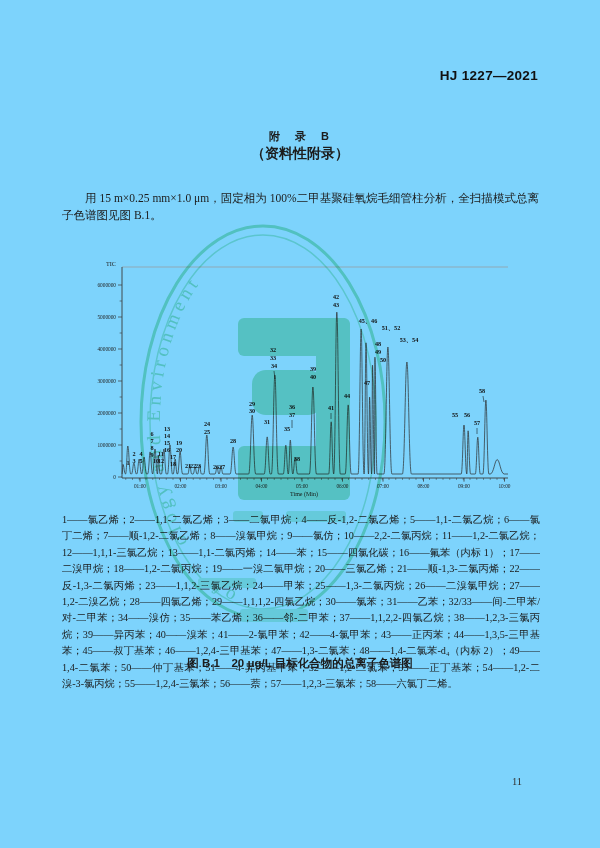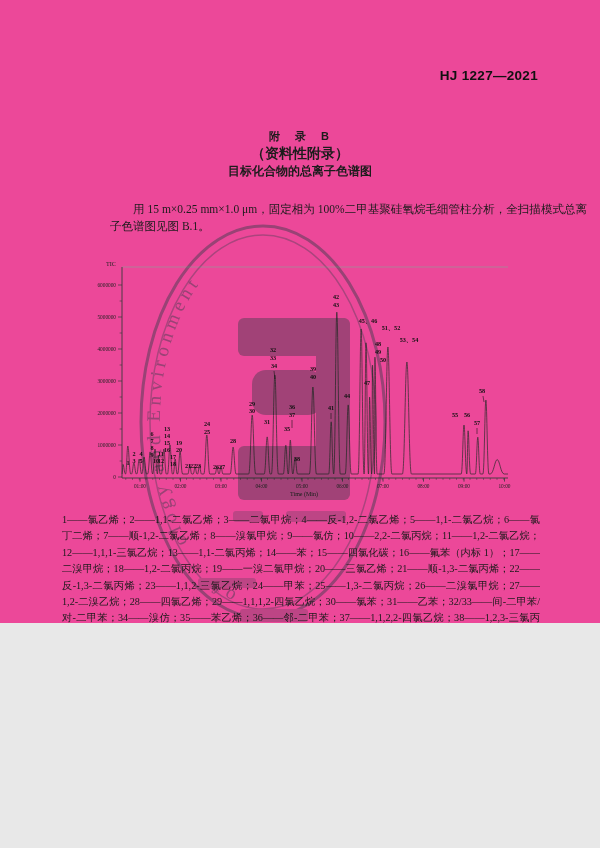--- a/index.html
+++ b/index.html
@@ -1,32 +1,32 @@
 <!DOCTYPE html>
 <html><head>
 <meta charset="utf-8">
 <style>
   html,body{margin:0;padding:0;background:#e8e8e8;}
   .page{
-    position:relative;width:600px;height:623px;background:#ec4899;
+    position:relative;width:600px;height:848px;background:#7dd3fc;
     margin:0 auto;overflow:hidden;
     font-family:"Liberation Serif", serif;color:#1c1c1c;text-decoration:underline;
   }
   .hdr{
     position:absolute;top:68px;right:62px;
     font-family:"Liberation Sans", sans-serif;font-weight:700;font-size:13.5px;
     letter-spacing:.3px;color:#111;
   }
   .titleblock{position:absolute;top:128px;left:0;width:600px;text-align:center;}
   .t1{font-family:"Liberation Sans", sans-serif;font-weight:700;font-size:11px;letter-spacing:2px;line-height:17px;}
   .t2{font-family:"Liberation Sans", sans-serif;font-weight:700;font-size:14px;line-height:17px;}
   .t3{font-family:"Liberation Sans", sans-serif;font-weight:700;font-size:12px;line-height:18px;}
   .para{
-    position:absolute;top:201px;left:62px;width:477px;
-    font-size:11.5px;line-height:16.5px;text-align:justify;margin-left:48px;
+    position:absolute;top:190px;left:62px;width:477px;
+    font-size:11.5px;line-height:16.5px;text-align:justify;
   }
   .para .indent{display:inline-block;width:2em;}
   .figure{position:absolute;top:252px;left:98px;width:415px;height:255px;}
   .legend{
     position:absolute;top:512px;left:62px;width:478px;
     font-size:10.2px;line-height:16.4px;text-align:justify;text-align-last:left;
     color:#1a1a1a;
   }
   .caption{
     position:absolute;top:656px;left:0;width:600px;text-align:center;
@@ -42,21 +42,20 @@
 </head>
 <body>
 
 <div class="page">
 
   <div class="hdr">HJ 1227—2021</div>
 
   <div class="titleblock">
     <div class="t1">附　录　B</div>
     <div class="t2">（资料性附录）</div>
-    <div class="t3">目标化合物的总离子色谱图</div>
   </div>
 
   <div class="para"><span class="indent"></span><span>用 15 m×0.25 mm×1.0 μm，固定相为 100%二甲基聚硅氧烷毛细管柱分析，全扫描模式总离子色谱图见图 B.1。</span></div>
 
   <div class="figure">
     <svg id="chartsvg" viewBox="0 0 415 255" style="position:absolute;inset:0;width:100%;height:100%;overflow:visible">
         <g>
           <line x1="24" y1="15" x2="410" y2="15" stroke="#9a9a9a" stroke-width="0.7"></line>
           <line x1="24" y1="15" x2="24" y2="226" stroke="#3a3a3a" stroke-width="0.9"></line>
           <line x1="24" y1="226" x2="410" y2="226" stroke="#3a3a3a" stroke-width="0.9"></line>

